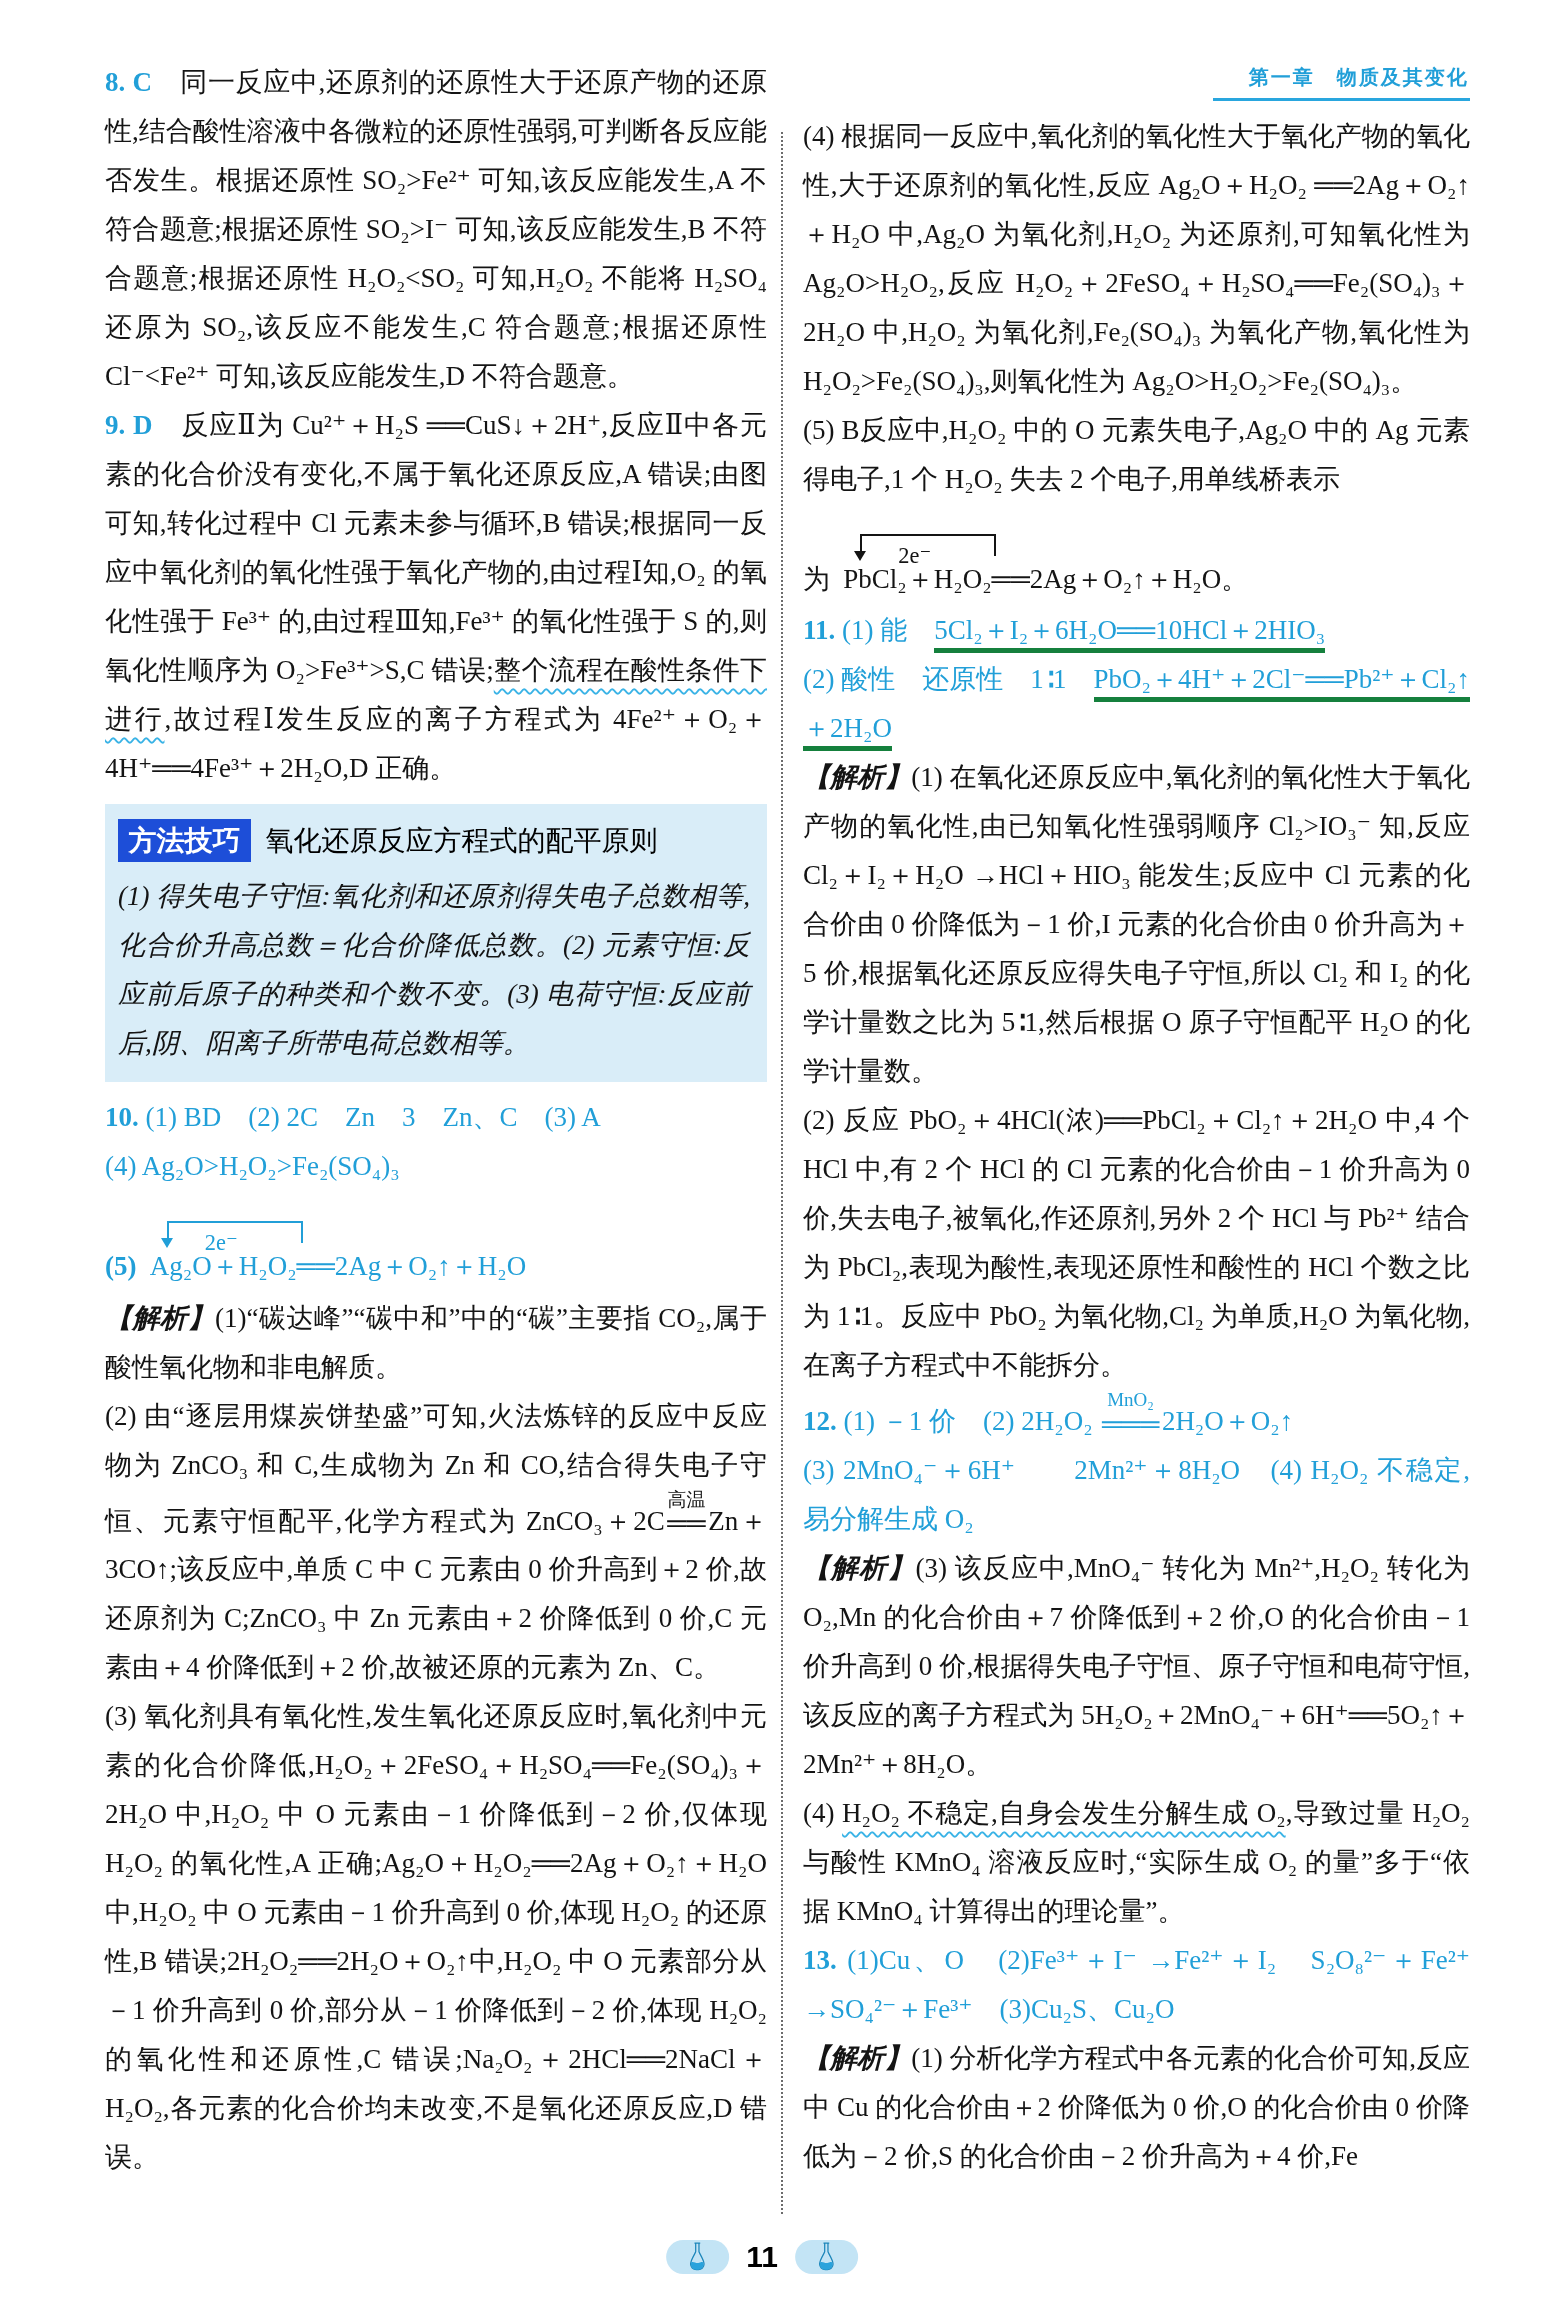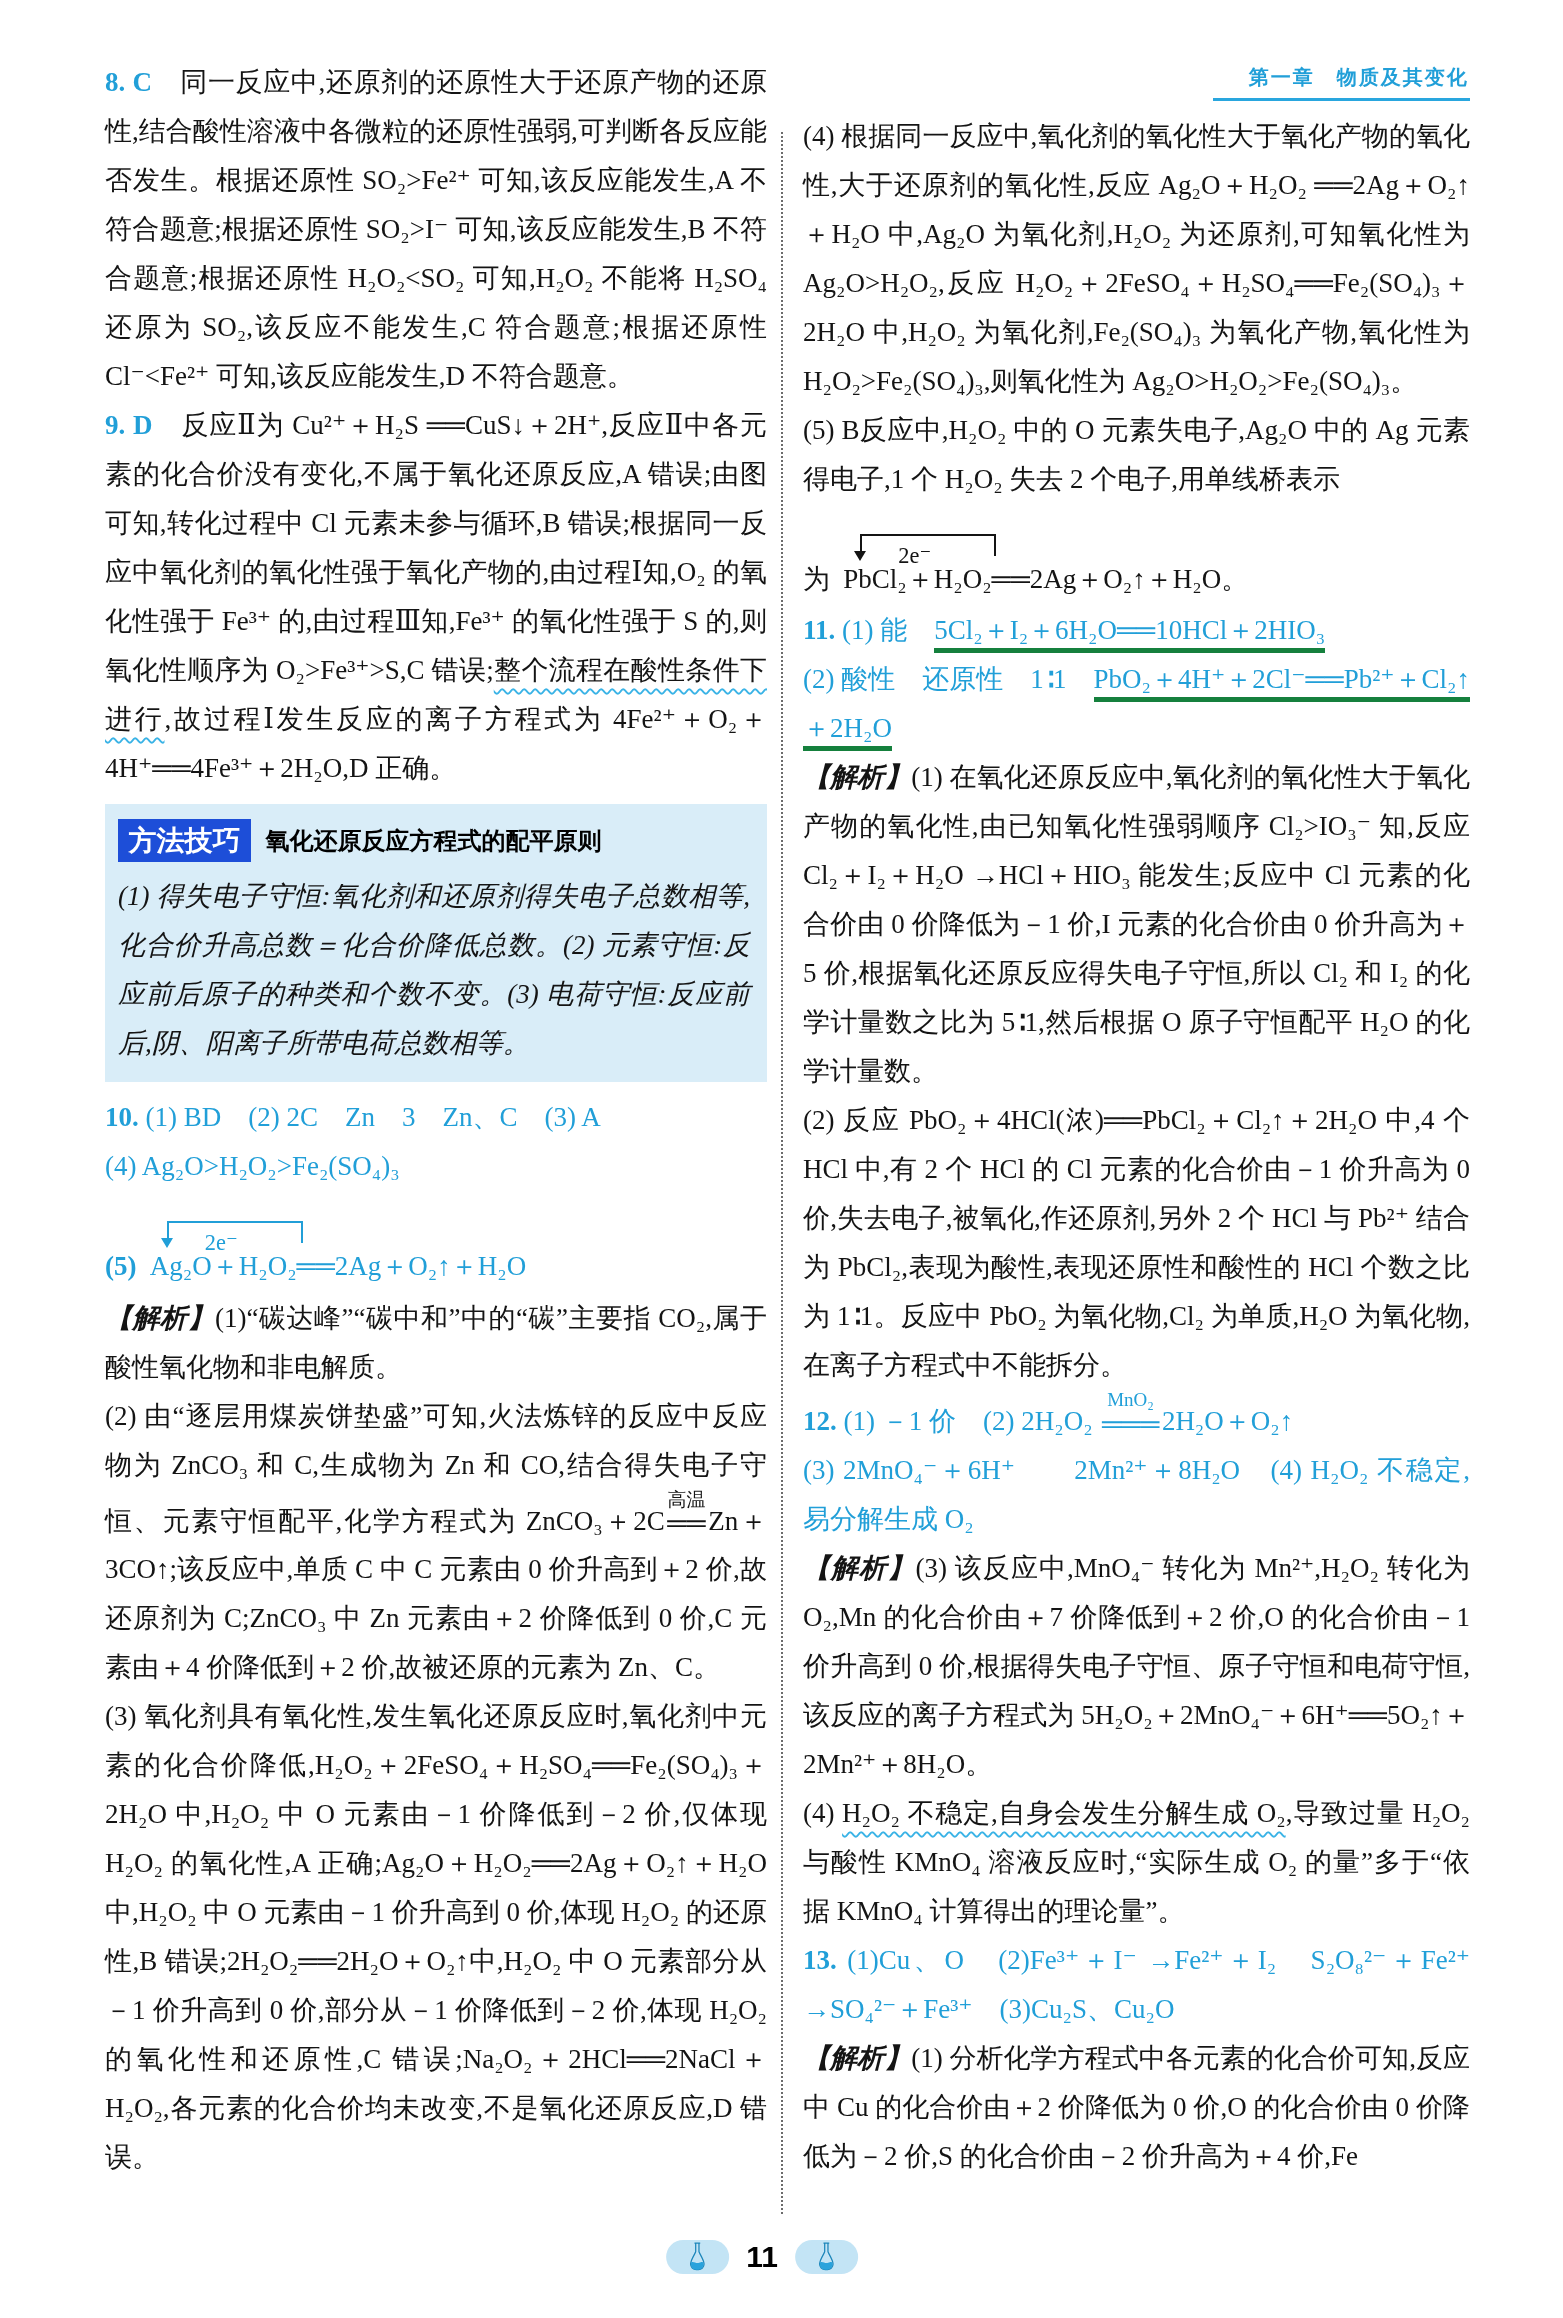--- a/index.html
+++ b/index.html
@@ -39,21 +39,21 @@
   .tipbox { background:#d9edf8; margin:10.5px 0; padding:10.5px 17px 14.5px 13px; }
   .tipbox-head { margin-bottom:2.6px; }
   .tipbox-badge {
     display:inline-block; background:#1d4ed8; color:#ffffff; font-weight:bold;
     font-family:"Liberation Sans","DejaVu Sans",sans-serif;
     font-size:28px; line-height:1.45; padding:1.3px 10.5px; margin-right:14.5px;
     vertical-align:middle;
   }
   .tipbox-title {
     font-family:"Liberation Sans","DejaVu Sans",sans-serif;
-    font-weight:bold; font-size:24px; color:#000; vertical-align:middle;margin-top:22px;
+    font-weight:normal; font-size:28px; color:#000; vertical-align:middle;margin-top:22px;
   }
   .tipbox-body { margin:6.6px 0 0 0; text-align:justify; font-style:italic; }
   
   .cond { display:inline-block; text-align:center; line-height:1; vertical-align:-2.6px; margin:0 2.6px; }
   .cond-above { display:block; font-size:19px; line-height:1; margin-bottom:1.3px; }
   .cond-below { display:block; font-size:27px; line-height:1; }
   
   .bridge-row { margin:5.3px 0 2.6px 0; }
   .bridge { position:relative; display:inline-block; padding-top:46px; margin-left:6.6px; }
   .bridge-label { position:absolute; top:0; left:55px; font-size:22.4px; line-height:22.4px;margin-top:36px; }

